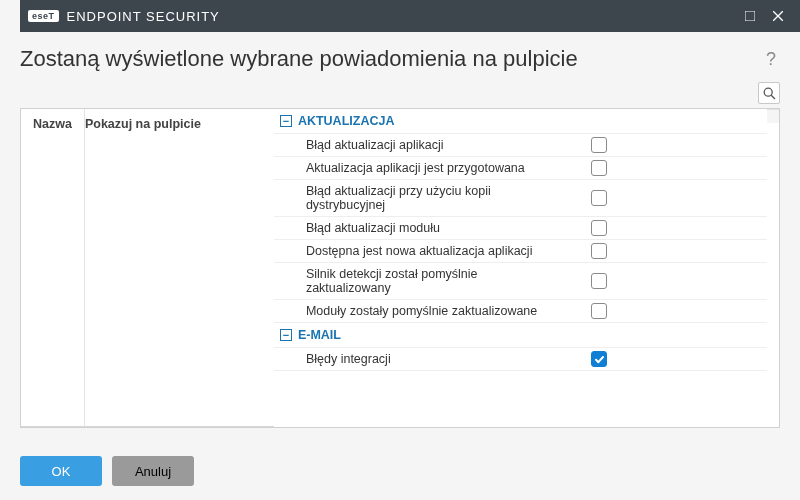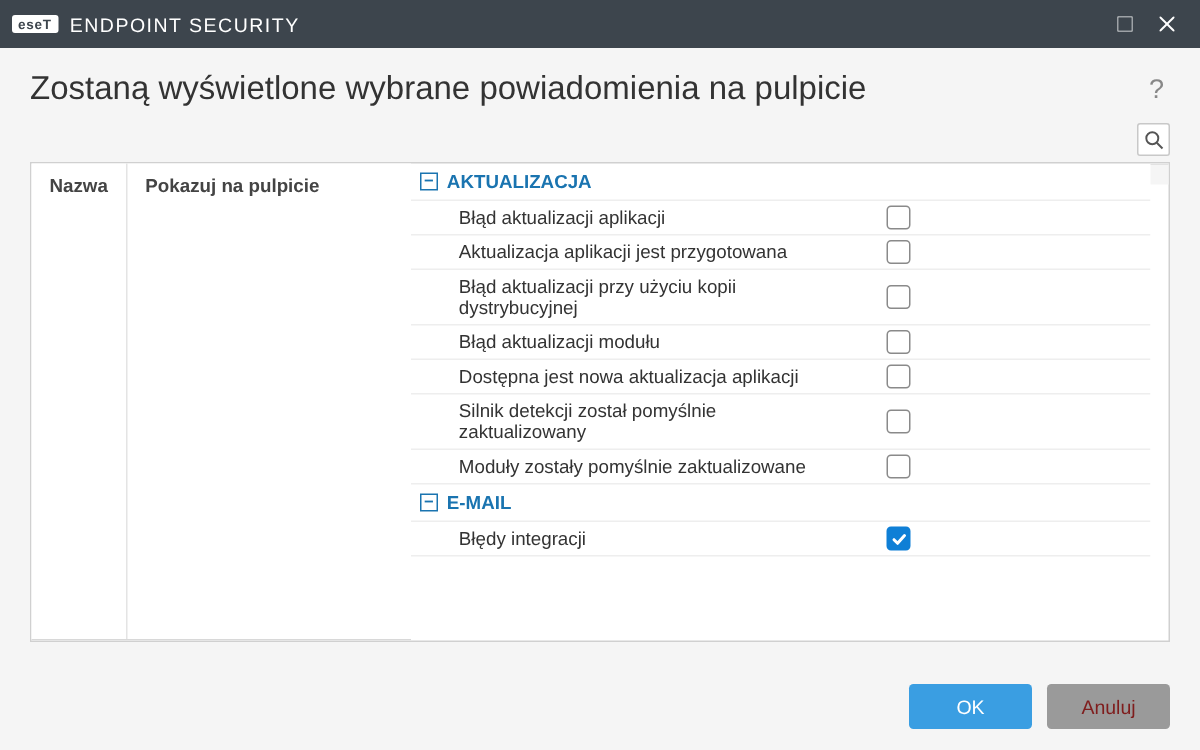--- a/index.html
+++ b/index.html
@@ -1,20 +1,20 @@
 <!DOCTYPE html>
 <html><head>
 <meta charset="utf-8">
 <style>
   * { box-sizing: border-box; margin: 0; padding: 0; }
   html, body { width: 800px; height: 500px; font-family: "Segoe UI", Arial, sans-serif; background: #f5f5f5; overflow: hidden; }
   .titlebar {
     height: 32px; background: #3d454d; color: #fff;
     display: flex; align-items: center; padding: 0 8px;
-    font-size: 13px; letter-spacing: 0.5px;
+    font-size: 13px; letter-spacing: 0.5px; margin-left: 20px;
   }
   .titlebar .logo {
     background: #fff; color: #3d454d; font-size: 9px; font-weight: bold;
     padding: 1px 4px; border-radius: 2px; margin-right: 8px;
     display: inline-flex; align-items: center;
   }
   .titlebar .title { font-weight: 300; letter-spacing: 1px; }
   .titlebar .spacer { flex: 1; }
   .titlebar .win-btn {
     width: 28px; height: 32px; display: flex; align-items: center; justify-content: center;
@@ -33,21 +33,21 @@
   }
   .panel {
     margin: 0 20px; border: 1px solid #d0d0d0; background: #fff;
     height: 320px; display: flex; flex-direction: row;
   }
   .thead {
     display: flex; font-size: 12.5px; font-weight: 600; color: #444;
     border-bottom: 1px solid #d8d8d8; background: #fff;
   }
   .thead .col-name { flex: 1; padding: 8px 12px; }
-  .thead .col-show { width: 190px; padding: 8px 12px; border-left: 1px solid #e4e4e4; }
+  .thead .col-show { width: 190px; padding: 8px 0; border-left: 1px solid #e4e4e4; }
   .tbody {
     flex: 1; overflow-y: auto; overflow-x: hidden;
     scrollbar-width: thin;
   }
   .tbody::-webkit-scrollbar { width: 8px; }
   .tbody::-webkit-scrollbar-track { background: #f0f0f0; }
   .tbody::-webkit-scrollbar-thumb { background: #c0c0c0; }
   .group-row {
     display: flex; align-items: center; font-size: 12.5px; font-weight: 700;
     color: #1a74b0; padding: 5px 6px; border-bottom: 1px solid #eee;
@@ -73,29 +73,29 @@
   .chk.checked svg { display: block; }
   .chk svg { display: none; }
   .hscroll {
     height: 14px; background: #f5f5f5; border-top: 1px solid #e2e2e2;
     display: flex; align-items: center; padding: 0 6px;
   }
   .hscroll .track { flex: 1; height: 7px; background: #dedede; border-radius: 4px; position: relative; }
   .hscroll .thumb { position: absolute; left: 0; top: 0; height: 7px; width: 99%; background: #c4c4c4; border-radius: 4px; }
   .footer {
     position: absolute; bottom: 0; left: 0; right: 0;
-    display: flex; justify-content: flex-end; gap: 10px;
+    display: flex; justify-content: flex-start; gap: 10px;
     padding: 14px 20px;
   }
   .btn {
     min-width: 82px; height: 30px; border: none; border-radius: 3px;
     font-size: 13px; cursor: pointer; padding: 0 18px;
   }
   .btn-primary { background: #3a9ee2; color: #fff; }
-  .btn-secondary { background: #9a9a9a; color: #7f1d1d; }
+  .btn-secondary { background: #9a9a9a; color: #000000; }
 </style>
 </head>
 <body>
 
 <div class="titlebar">
   <span class="logo">eseT</span>
   <span class="title">ENDPOINT SECURITY</span>
   <span class="spacer"></span>
   <div class="win-btn">
     <svg width="10" height="10">

